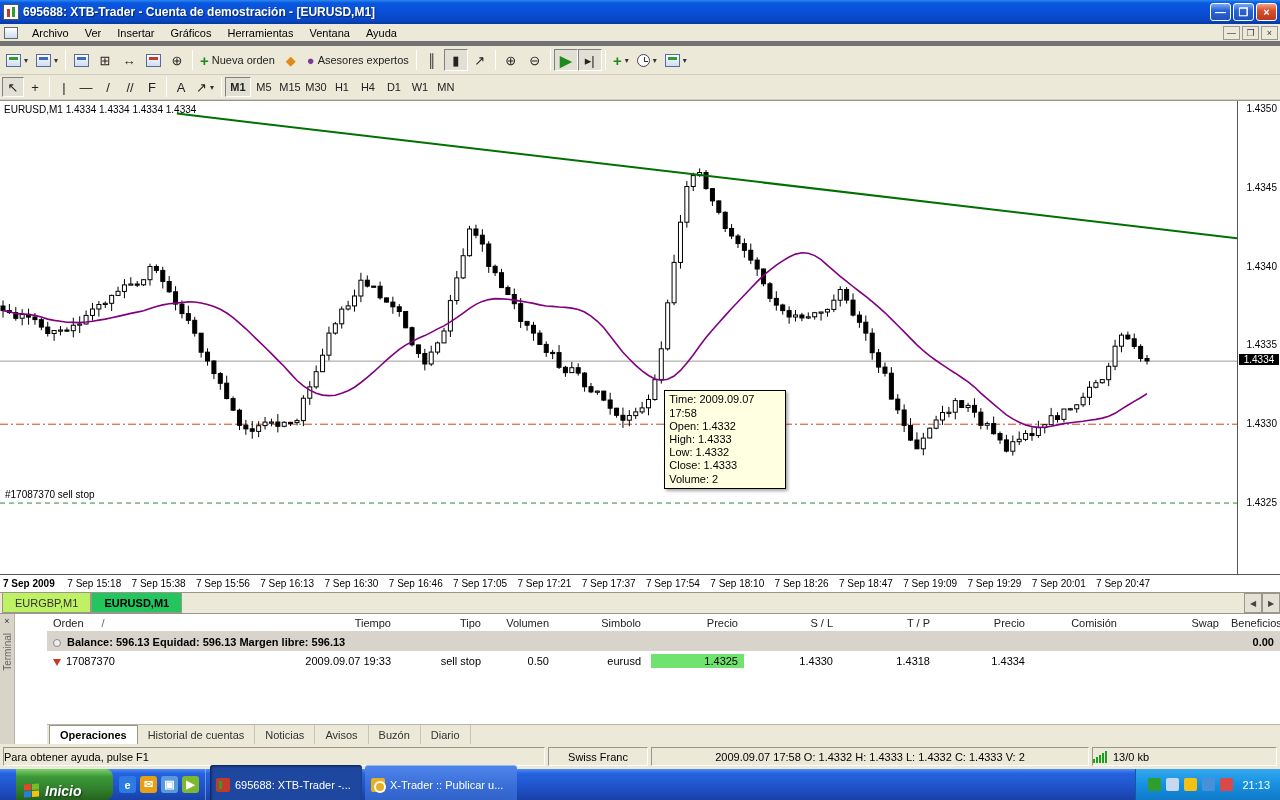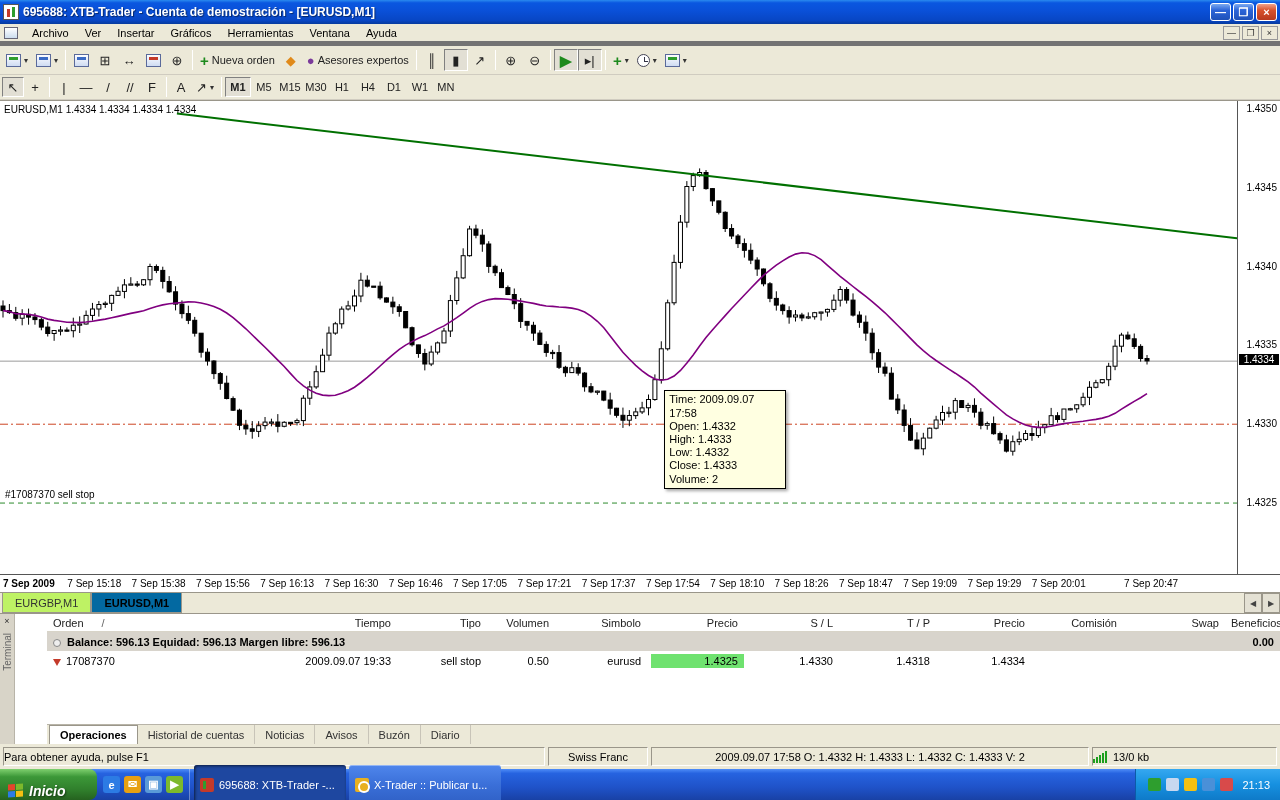--- a/index.html
+++ b/index.html
@@ -66,21 +66,21 @@
   .ytick { position:absolute; right:3px; font-size:10px; color:#000; }
   .ybadge { position:absolute; left:1px; right:1px; background:#000; color:#fff; font-size:10px; text-align:center; }
   .xaxis { position:absolute; left:0; right:0; bottom:0; height:18px; background:#fff; border-top:1px solid #555; }
   .xtick { position:absolute; top:3px; font-size:10px; color:#000; white-space:nowrap; }
   .tooltip { position:absolute; width:122px; background:#ffffe1; border:1px solid #000; padding:2px 4px;
     font-size:11px; color:#000; box-shadow:2px 2px 3px rgba(0,0,0,.35); line-height:1.2; }
 
   
   .charttabs { height:21px; flex:0 0 21px; background:#ece9d8; display:flex; align-items:stretch; border-top:1px solid #9a968a; padding-left:2px; }
   .ctab { padding:2px 12px; border:1px solid #9a968a; border-top:none; background:#bef264; display:flex; align-items:center; color:#333; }
-  .ctab.active { background:#0369a1; font-weight:bold; color:#000; }
+  .ctab.active { background:#22c55e; font-weight:bold; color:#000; }
   .charttabs .spacer { flex:1; }
   .scrollbtn { width:18px; border:1px solid #9a968a; background:#e4e1d4; display:flex; align-items:center; justify-content:center; font-size:8px; color:#444; }
 
   
   .terminal { height:131px; flex:0 0 131px; background:#fff; border-top:1px solid #9a968a; display:flex; }
   .term-side { width:15px; background:#d8d4c8; border-right:1px solid #b8b4a8; display:flex; flex-direction:column; align-items:center; }
   .term-close { width:13px; height:13px; font-size:9px; display:flex; align-items:center; justify-content:center; color:#333; }
   .term-vlabel { writing-mode:vertical-rl; transform:rotate(180deg); font-size:10px; color:#666; margin-top:6px; }
   .term-main { flex:1; display:flex; flex-direction:column;margin-left:32px; }
   .trow { display:grid; grid-template-columns:115px 235px 90px 68px 92px 97px 95px 97px 95px 92px 102px 1fr; align-items:center; }
@@ -109,21 +109,21 @@
   .seg.net { width:185px; justify-content:flex-start; gap:6px; }
   .sigbars { display:flex; align-items:flex-end; gap:1px; height:12px; }
   .sigbars i { width:2px; background:#1d9e1d; display:block; }
 
   
   .taskbar { height:31px; flex:0 0 31px; display:flex; align-items:stretch;
     background:linear-gradient(180deg,#4f8df8 0%,#2663e0 14%,#1f52c8 60%,#1941a5 100%); }
   .startbtn { width:97px; display:flex; align-items:center; gap:5px; padding:12px 10px 0 8px; color:#fff;
     font-size:14px; font-weight:bold; font-style:italic;
     background:linear-gradient(180deg,#7ed06e 0%,#3c9838 25%,#2f7d2b 70%,#25621f 100%);
-    border-radius:0 8px 8px 0; text-shadow:1px 1px 2px rgba(0,0,0,.5); }
+    border-radius:0 8px 8px 0; text-shadow:1px 1px 2px rgba(0,0,0,.5);margin-left:16px; }
   .flag { width:16px; height:14px; display:grid; grid-template-columns:7px 7px; grid-template-rows:6px 6px; gap:1px; transform:skewY(-4deg); }
   .flag i { display:block; }
   .ql { display:flex; align-items:center; gap:4px; padding:0 6px; border-right:1px solid rgba(255,255,255,.35); }
   .qlic { width:17px; height:17px; border-radius:3px; display:flex; align-items:center; justify-content:center;
     color:#fff; font-size:11px; font-weight:bold; }
   .tasks { display:flex; align-items:center; gap:3px; padding:0 4px; flex:1; }
   .taskbtn { width:152px; height:40px; display:flex; align-items:center; gap:5px; padding:0 6px; color:#fff;
     border-radius:3px; font-size:11px; white-space:nowrap; overflow:hidden;
     background:linear-gradient(180deg,#4f86ec,#3a6fd8 50%,#2f5fc4); box-shadow:inset 0 1px 0 rgba(255,255,255,.4); }
   .taskbtn.active { background:#1e47a0; box-shadow:inset 1px 1px 3px rgba(0,0,0,.6); }
@@ -689,21 +689,21 @@
         <div class="xtick" style="left: 453.1px;">7 Sep 17:05</div>
         <div class="xtick" style="left: 517.4px;">7 Sep 17:21</div>
         <div class="xtick" style="left: 581.7px;">7 Sep 17:37</div>
         <div class="xtick" style="left: 646px;">7 Sep 17:54</div>
         <div class="xtick" style="left: 710.3px;">7 Sep 18:10</div>
         <div class="xtick" style="left: 774.6px;">7 Sep 18:26</div>
         <div class="xtick" style="left: 838.9px;">7 Sep 18:47</div>
         <div class="xtick" style="left: 903.2px;">7 Sep 19:09</div>
         <div class="xtick" style="left: 967.5px;">7 Sep 19:29</div>
         <div class="xtick" style="left: 1031.8px;">7 Sep 20:01</div>
-        <div class="xtick" style="left: 1096.1px; margin-left: 28px;">7 Sep 20:47</div>
+        <div class="xtick" style="left: 1096.1px;">7 Sep 20:47</div>
       </div>
   </div>
 
   <div class="charttabs">
     <div class="ctab">EURGBP,M1</div>
     <div class="ctab active">EURUSD,M1</div>
     <div class="spacer"></div>
     <div class="scrollbtn">◀</div>
     <div class="scrollbtn">▶</div>
   </div>

